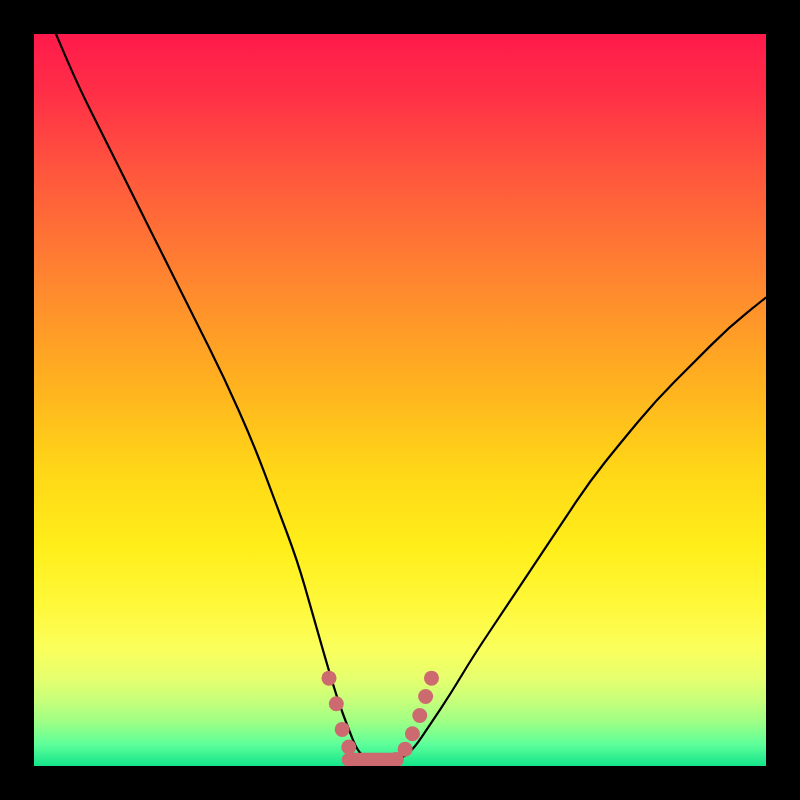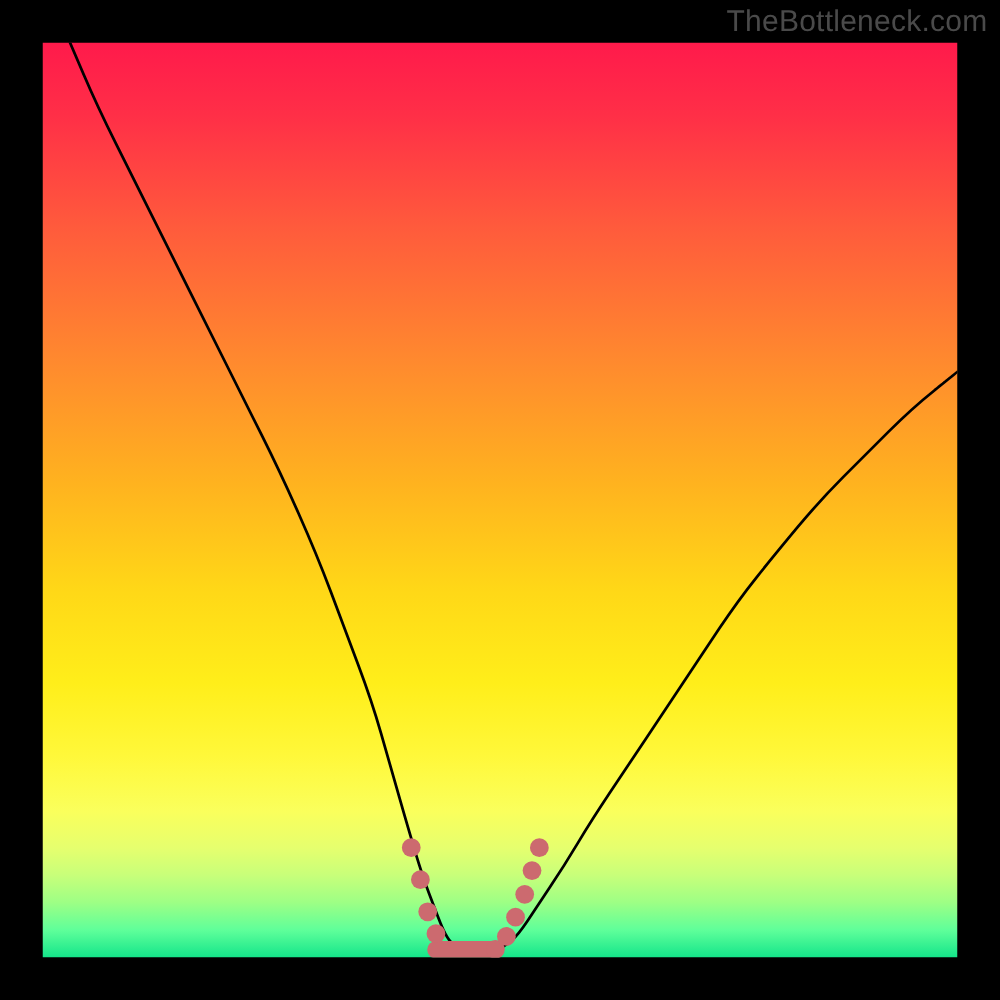--- a/index.html
+++ b/index.html
@@ -87,14 +87,13 @@
           <circle cx="314.76" cy="712.97" r="7.5" fill="#cc6a6f"></circle>
           <circle cx="362.34" cy="725.41" r="7.5" fill="#cc6a6f"></circle>
           <circle cx="371.12" cy="715.16" r="7.5" fill="#cc6a6f"></circle>
           <circle cx="378.44" cy="699.79" r="7.5" fill="#cc6a6f"></circle>
           <circle cx="385.76" cy="681.49" r="7.5" fill="#cc6a6f"></circle>
           <circle cx="391.62" cy="662.46" r="7.5" fill="#cc6a6f"></circle>
           <circle cx="397.48" cy="644.16" r="7.5" fill="#cc6a6f"></circle>
         </g>
     </svg>
   </div>
-  <div class="watermark">TheBottleneck.com</div>
 </div>
 
 </body></html>

